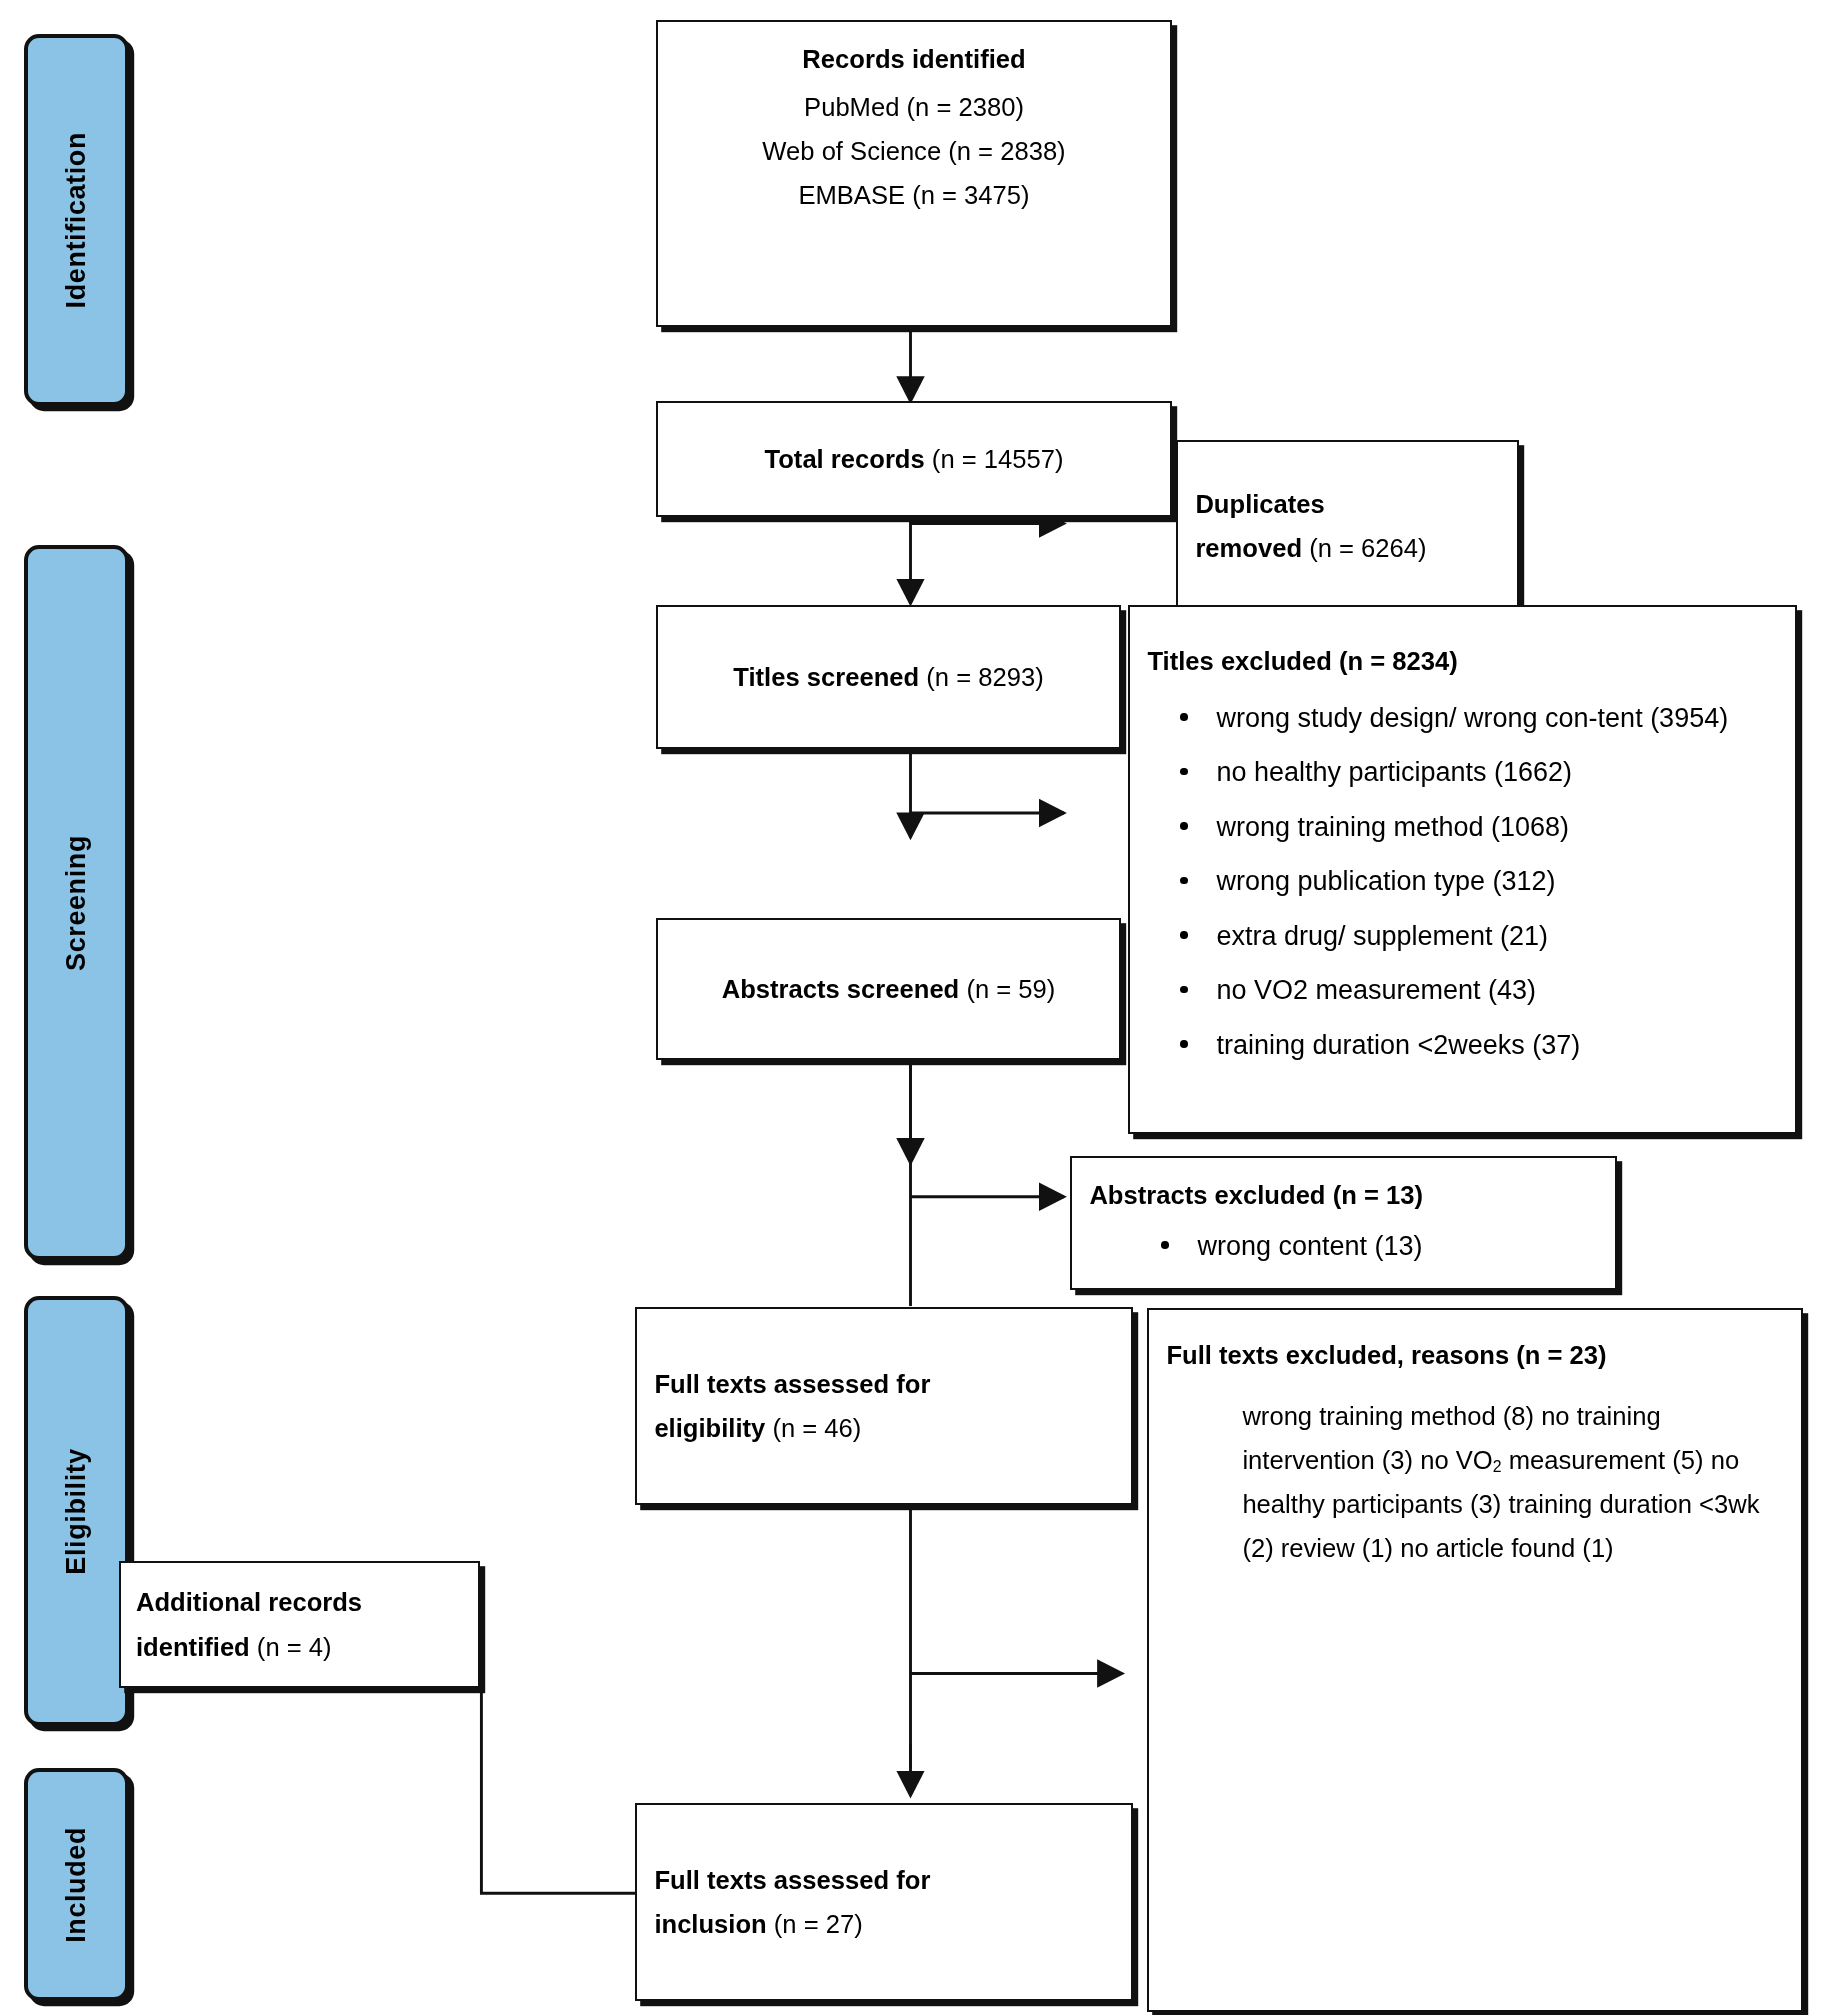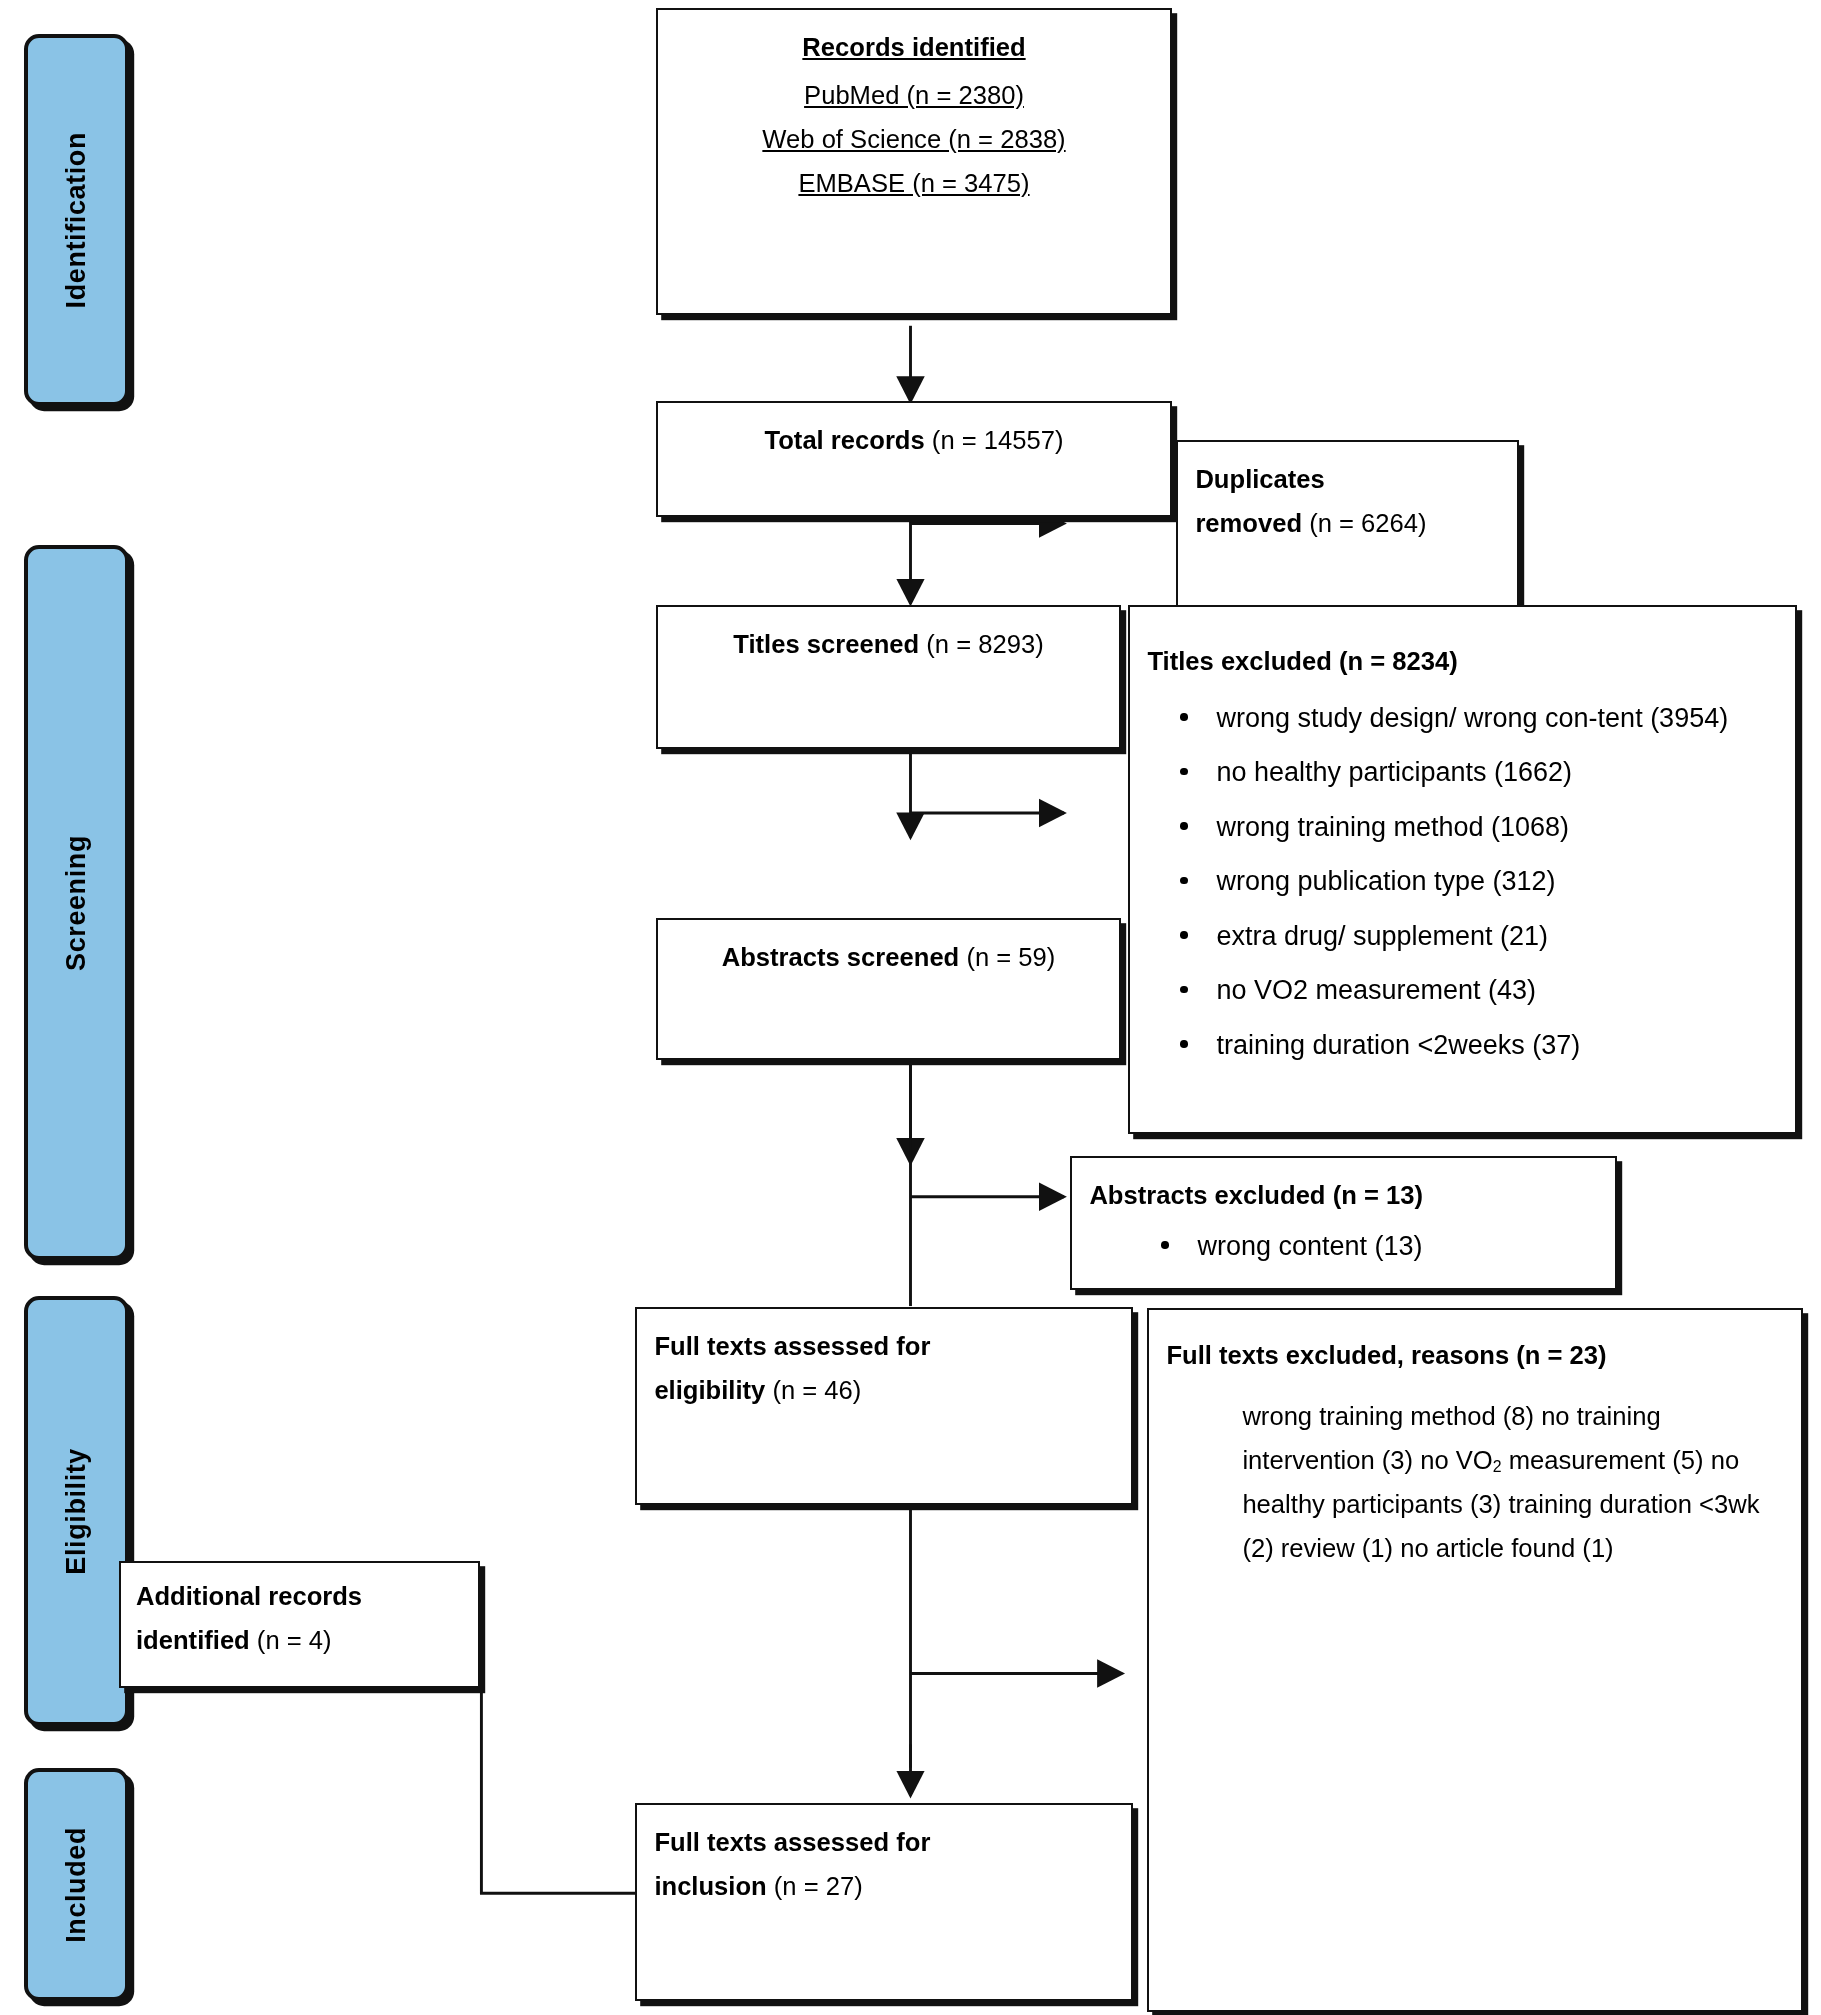--- a/index.html
+++ b/index.html
@@ -34,21 +34,21 @@
     border:2.9px solid #111;
     box-sizing:border-box;
     box-shadow:5.2px 5.2px 0 #111;
     padding:15px 17.4px;
     font-size:25.6px;
     line-height:1.72;
     color:#000;
   }
   .box.center{text-align:center;}
   .box.just{text-align:justify;text-align-last:left;}
-  .box.mid{display:flex;flex-direction:column;justify-content:flex-start;}
+  .box.mid{display:flex;flex-direction:column;justify-content:center;}
   .b{font-weight:bold;}
 
   .ln{display:block;}
   .just .ln{text-align:justify;}
   .just .ln.last{text-align:left;}
 
   
   ul.blist{
     margin:0;
     padding:0 0 0 69px;
@@ -117,21 +117,21 @@
   </div>
 
   <div class="pill" style="left:24.4px;top:1296px;width:105px;height:430px;">
     <span>Eligibility</span>
   </div>
 
   <div class="pill" style="left:24.4px;top:1768px;width:105px;height:233px;">
     <span>Included</span>
   </div>
 
-  <div class="box center" style="left:656px;top:8px;width:516px;height:307px;text-decoration:underline;">
+  <div class="box center" style="left:656px;top:20px;width:516px;height:307px;">
     <div class="b" style="margin-bottom:3.5px;">Records identified</div>
     <div class="ln">PubMed (n = 2380)</div>
     <div class="ln">Web of Science (n = 2838)</div>
     <div class="ln">EMBASE (n = 3475)</div>
   </div>
 
   <div class="box center mid" style="left:656px;top:401px;width:516px;height:116px;">
     <div>
       <span class="b">Total records</span><span> (n = 14557)</span>
     </div>

